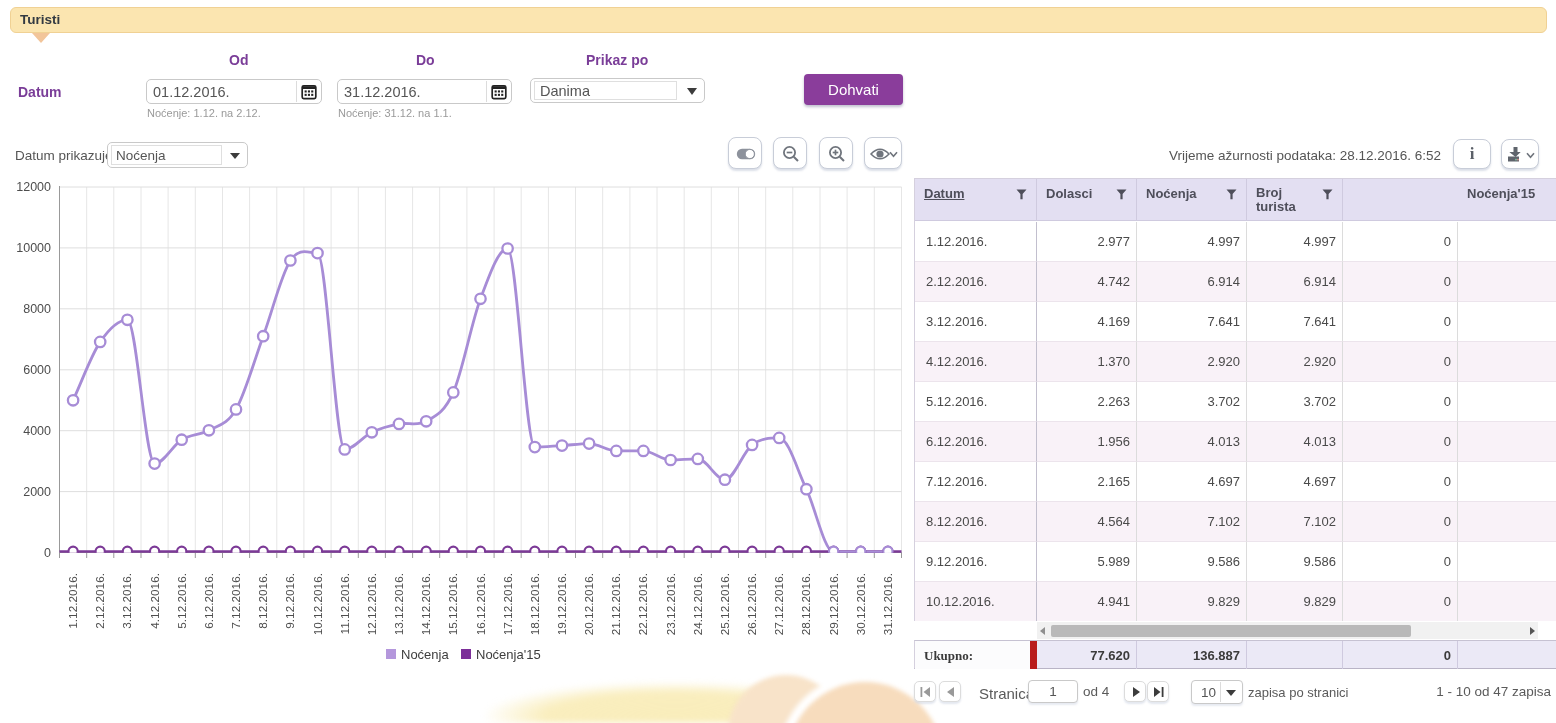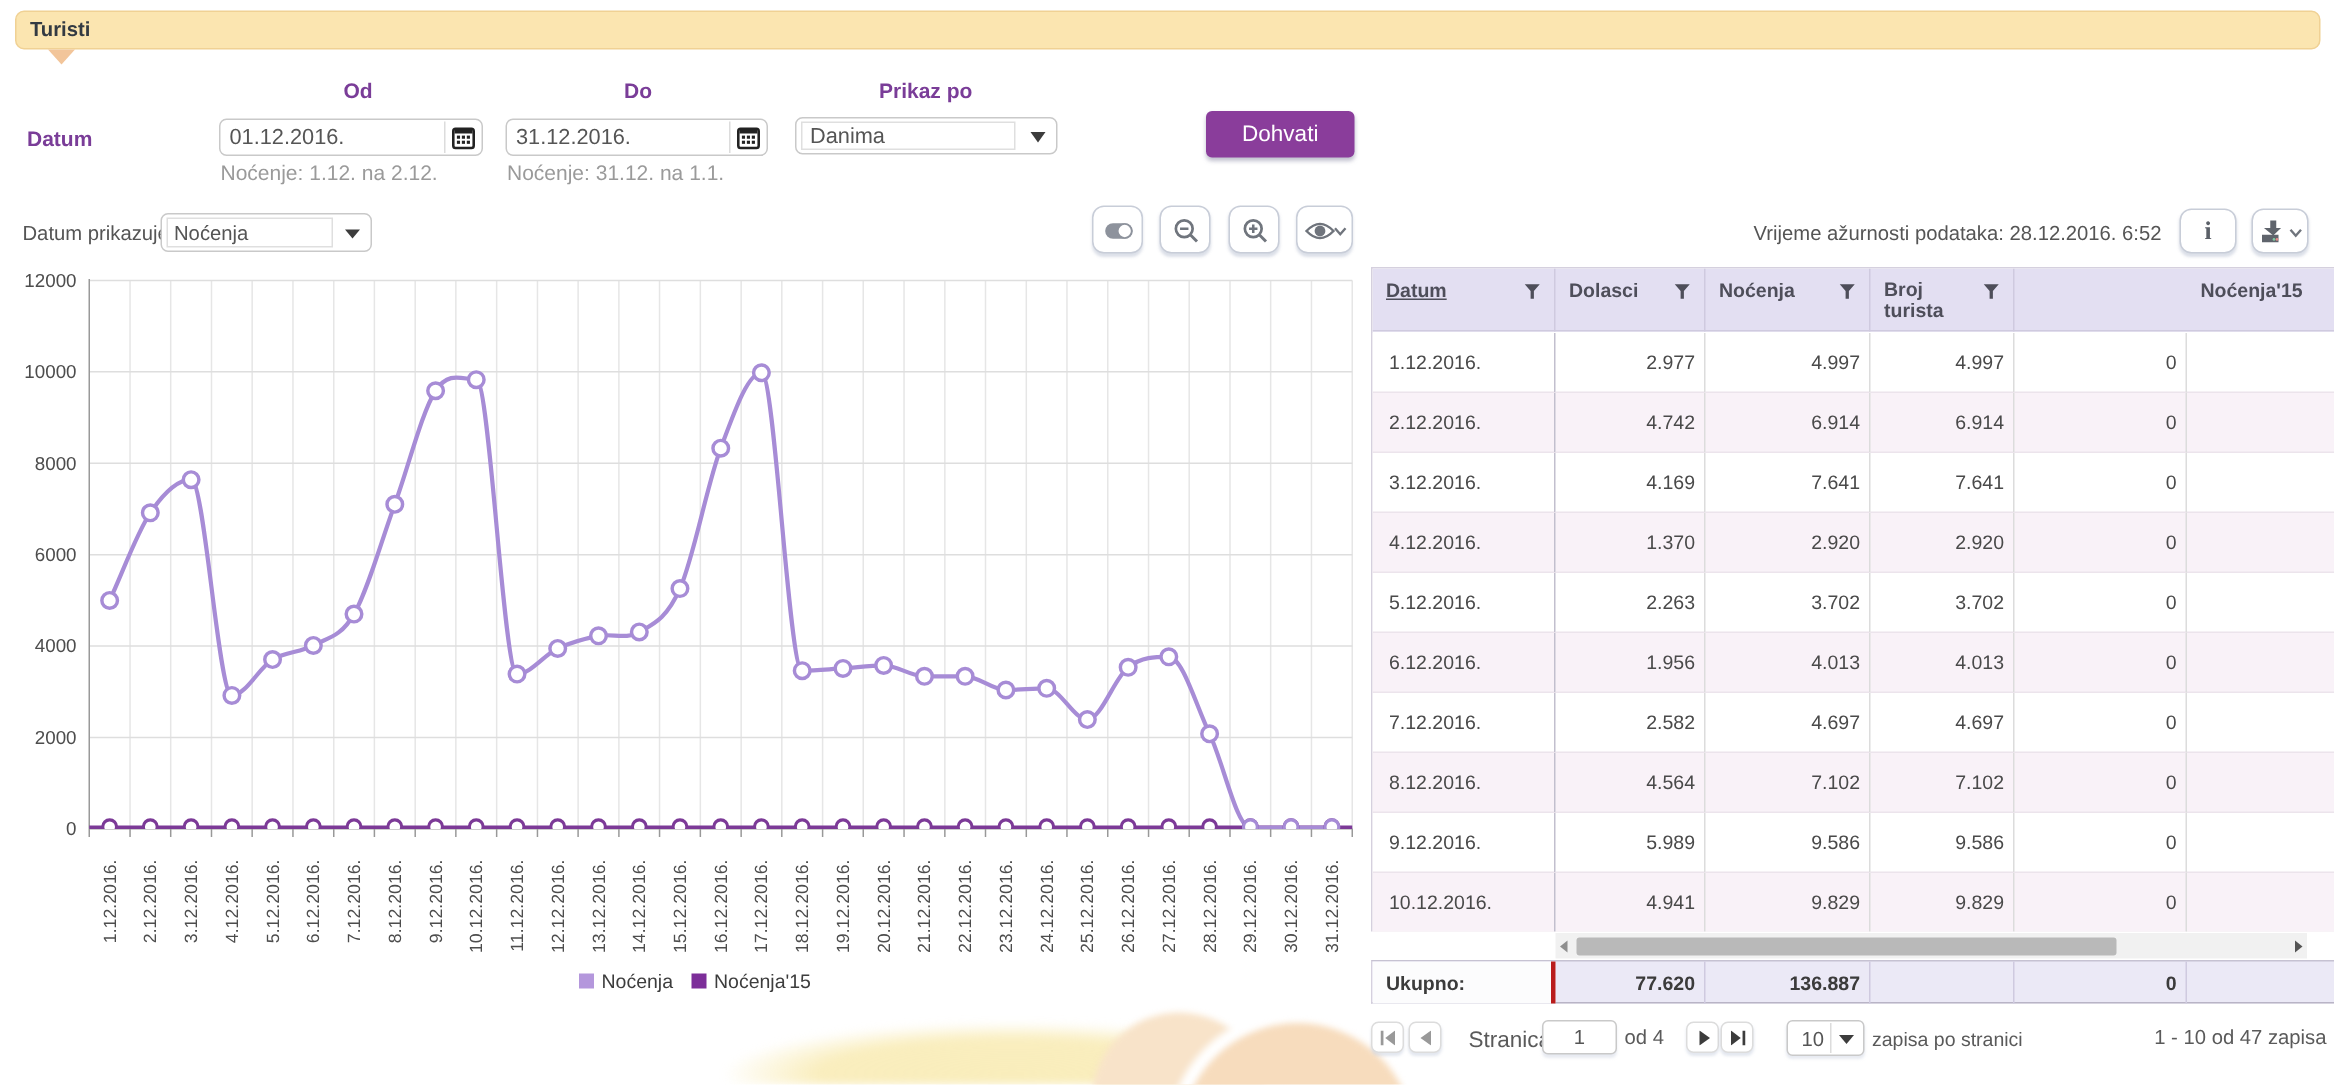--- a/index.html
+++ b/index.html
@@ -2,21 +2,21 @@
 <html><head><meta charset="utf-8">
 <style>
 * { margin:0; padding:0; box-sizing:border-box; }
 html,body { width:1556px; height:723px; background:#ffffff; overflow:hidden;
   font-family:"Liberation Sans", sans-serif; position:relative; }
 .abs { position:absolute; }
 .plbl { color:#7a3d98; font-weight:bold; font-size:14px; }
 .inpbox { position:absolute; background:#fff; border:1px solid #c9c9c9; border-radius:5px; height:25px; }
 .inpbox .txt { position:absolute; left:6px; top:4px; font-size:14.5px; color:#555; }
 .sep { position:absolute; top:1px; bottom:1px; width:1px; background:#dcdcdc; }
-.helper { position:absolute; font-size:14px; color:#9a9a9a; }
+.helper { position:absolute; font-size:11px; color:#9a9a9a; }
 .tbtn { position:absolute; background:#fff; border:1px solid #c8cdd8; border-radius:8px;
   box-shadow:0 2px 2px rgba(175,185,205,.45); }
 .pgbtn { position:absolute; background:#fff; border:1px solid #dcdcdc; border-radius:5px;
   width:22px; height:21px; box-shadow:0 2px 2px rgba(185,195,215,.4); }
 .gridtbl { border-collapse:separate; border-spacing:0; table-layout:fixed; font-size:13px; color:#4a4a4a; }
 .gridtbl td { border-right:1px solid #dcdcdc; border-bottom:1px solid #ece4ec; height:40px;
   padding:0 6px 0 11px; overflow:hidden; white-space:nowrap; }
 .gridtbl td.c0 { padding-left:11px; border-right:1px solid #c2bfce; }
 .gridtbl td.cn { text-align:right; }
 .hcell { position:absolute; top:0; height:42px; border-right:1px solid #cfcadf; color:#4e4e5a; font-weight:bold; font-size:13px; }
@@ -407,21 +407,21 @@
 <tr style="background:#f9f2f8">
           <td class="c0">6.12.2016.</td>
           <td class="cn">1.956</td>
           <td class="cn">4.013</td>
           <td class="cn">4.013</td>
           <td class="cn">0</td>
           <td class="cn"></td>
         </tr>
 <tr style="background:#ffffff">
           <td class="c0">7.12.2016.</td>
-          <td class="cn">2.582</td>
+          <td class="cn">2.165</td>
           <td class="cn">4.697</td>
           <td class="cn">4.697</td>
           <td class="cn">0</td>
           <td class="cn"></td>
         </tr>
 <tr style="background:#f9f2f8">
           <td class="c0">8.12.2016.</td>
           <td class="cn">4.564</td>
           <td class="cn">7.102</td>
           <td class="cn">7.102</td>
@@ -448,21 +448,21 @@
     </table>
 </div>
 
 <div class="abs" style="left:1037px;top:622px;width:501px;height:17px;background:#f1f1f1;">
   <div style="position:absolute;left:14px;top:2.5px;width:360px;height:12px;background:#b9b9b9;border-radius:2px;"></div>
   <div style="position:absolute;left:3px;top:5px;width:0;height:0;border-top:4px solid transparent;border-bottom:4px solid transparent;border-right:5px solid #8f8f8f;"></div>
   <div style="position:absolute;right:3px;top:5px;width:0;height:0;border-top:4px solid transparent;border-bottom:4px solid transparent;border-left:5px solid #555;"></div>
 </div>
 
 <div class="abs" style="left:914px;top:640px;width:642px;height:29px;border-top:1px solid #c6c2d2;border-bottom:1px solid #b9b4c6;border-left:1px solid #d5d0de;background:#ebe9f6;font-size:13px;color:#3b3b3b;font-weight:bold;">
-  <div style="position:absolute;left:0;top:0;width:122px;height:28px;background:#fcfcfd;border-right:3px solid #b91c1c;">
+  <div style="position:absolute;left:0;top:0;width:122px;height:28px;background:#fcfcfd;border-right:7px solid #b91c1c;font-family:Liberation Serif, serif;">
       <span style="position:absolute;left:9px;top:7px;">Ukupno:</span>
     </div>
   <div style="position:absolute;left:122px;top:0;width:100px;height:28px;border-right:1px solid #cfcadf;text-align:left;">
       <span style="position:absolute;right:6px;top:7px;">77.620</span>
     </div>
   <div style="position:absolute;left:222px;top:0;width:110px;height:28px;border-right:1px solid #cfcadf;">
       <span style="position:absolute;right:6px;top:7px;">136.887</span>
     </div>
   <div style="position:absolute;left:332px;top:0;width:96px;height:28px;border-right:1px solid #cfcadf;"></div>
   <div style="position:absolute;left:428px;top:0;width:115px;height:28px;border-right:1px solid #cfcadf;">

